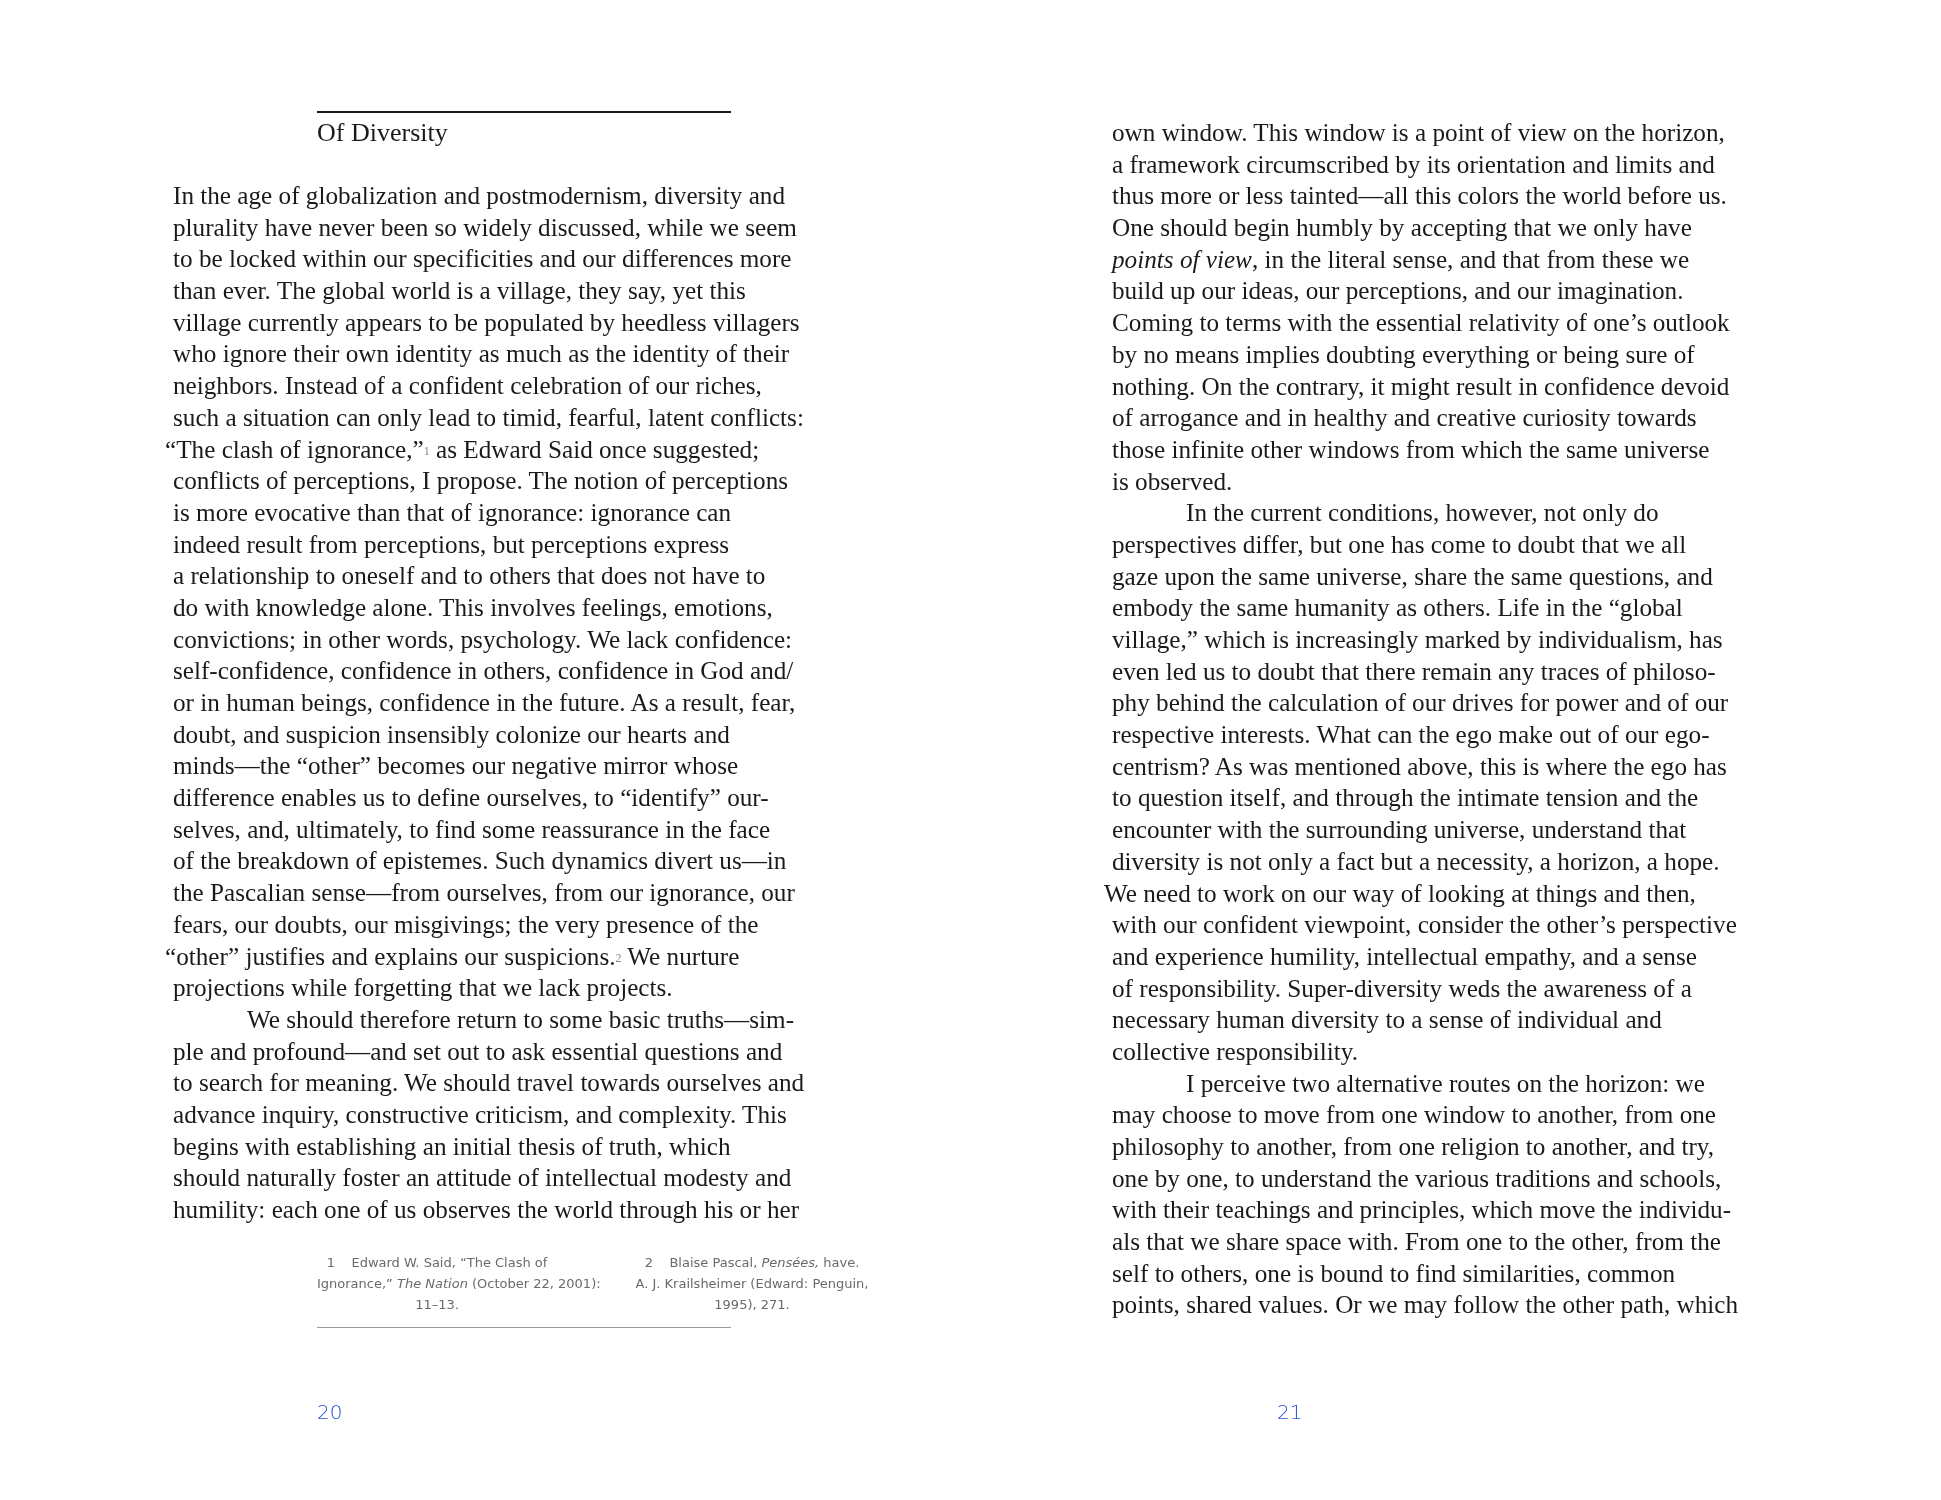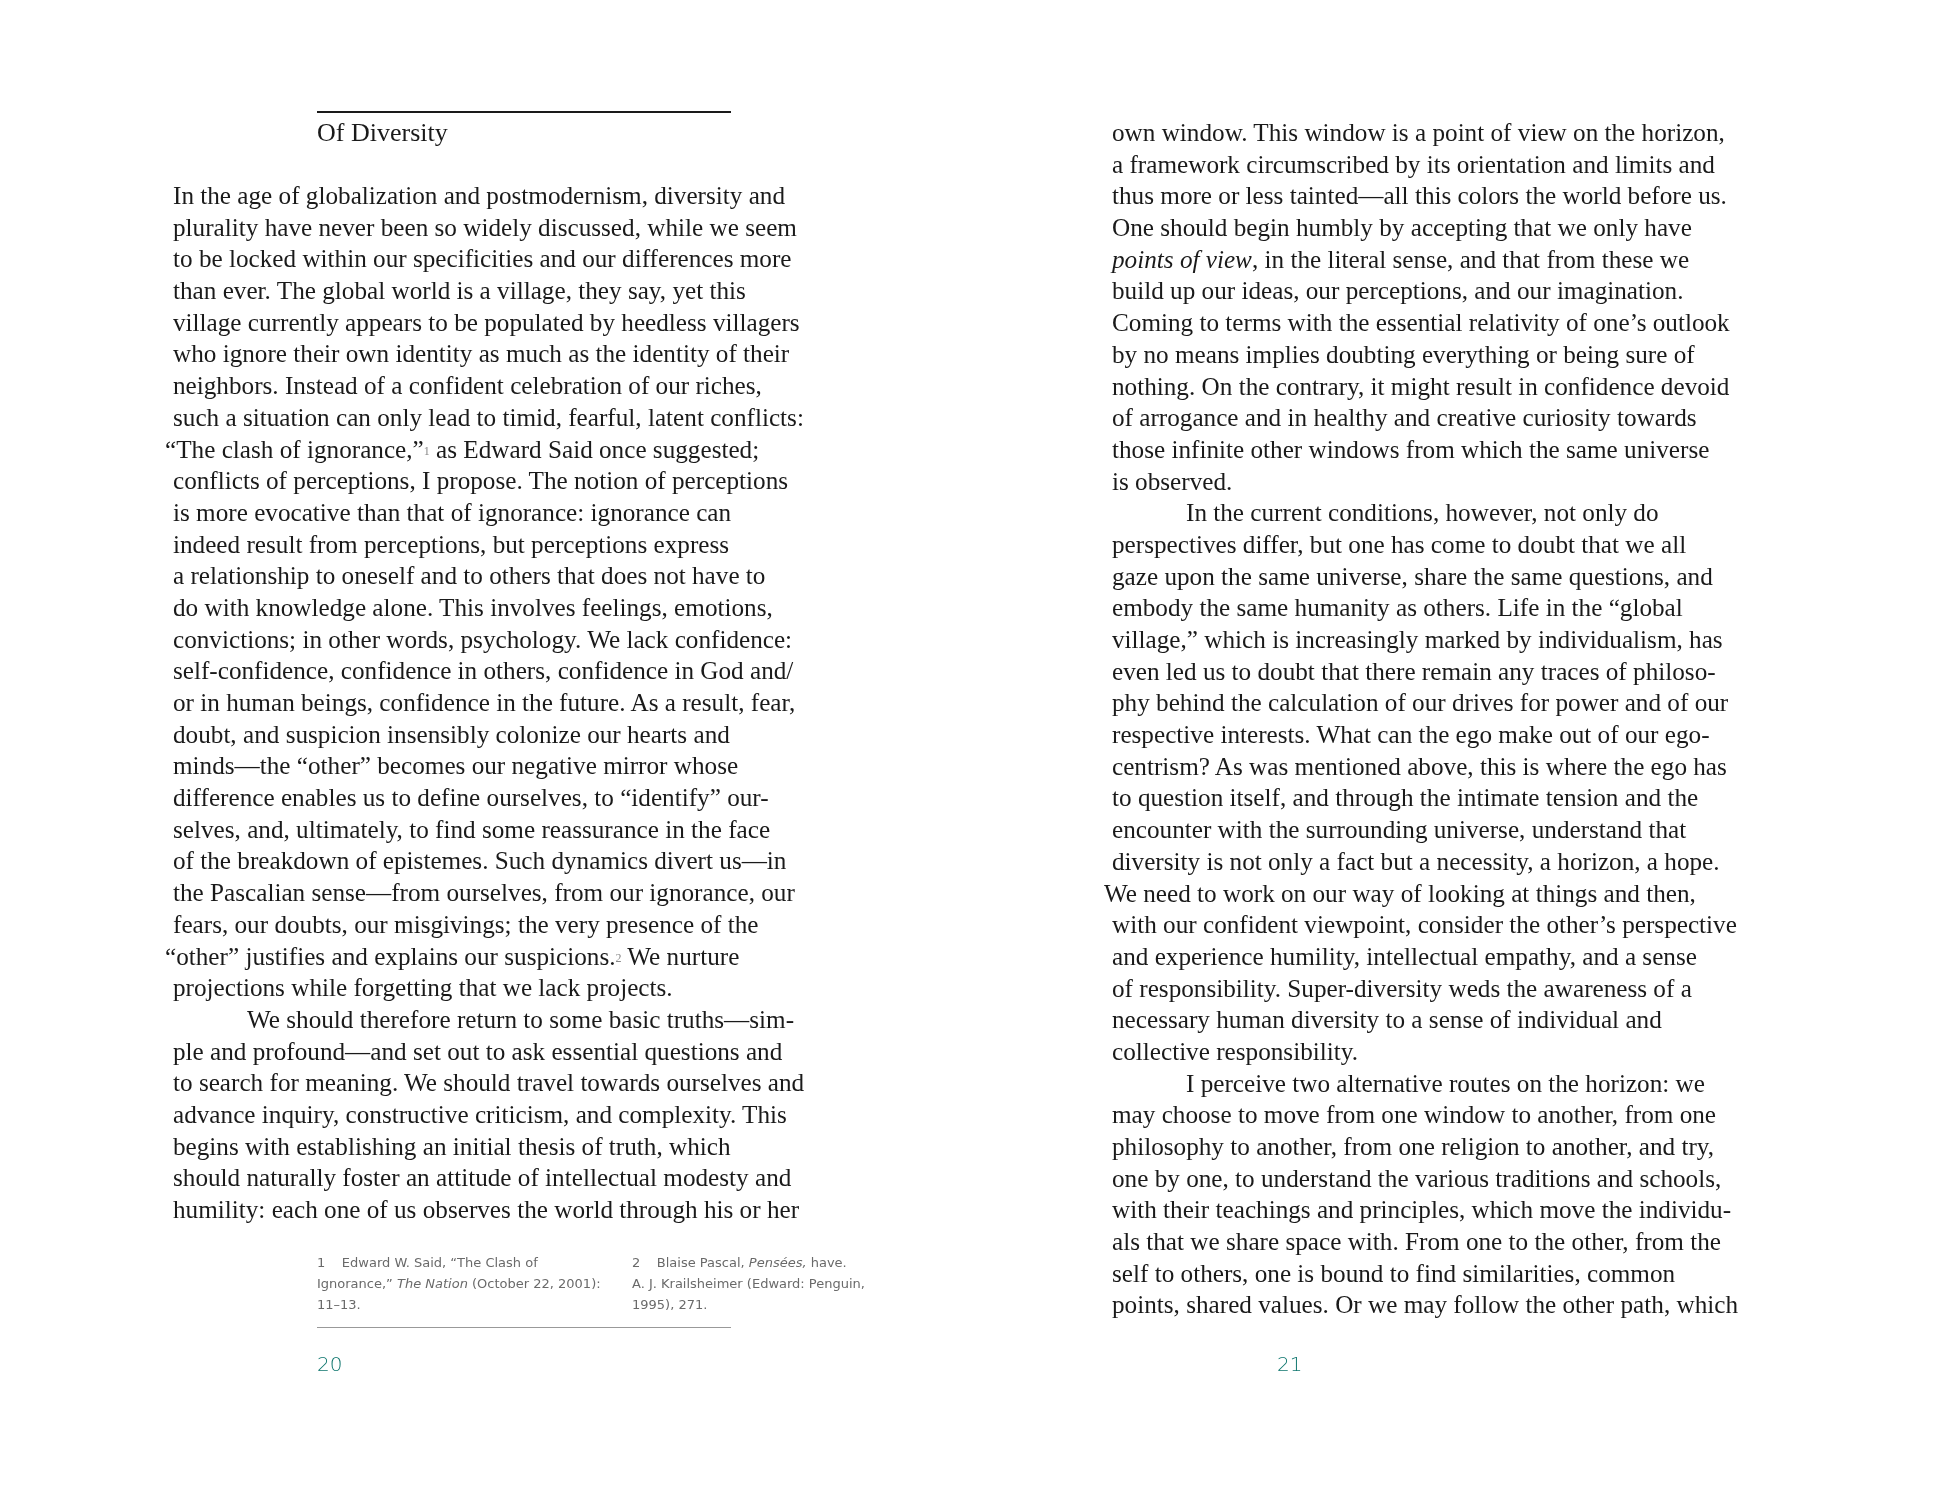--- a/index.html
+++ b/index.html
@@ -9,24 +9,24 @@
   .right { left:970px; width:971px; }
   .rule-top { position:absolute; left:281px; top:111px; width:414px; height:2px; background:#1a1a1a; }
   .title { position:absolute; left:281px; top:118px; font-family:"Liberation Serif", serif; font-size:26px; }
   .body { position:absolute; font-family:"Liberation Serif", serif; font-size:25.2px; line-height:31.7px; white-space:pre; }
   .left .body { left:137px; top:180px; }
   .line { display:block; height:31.7px; }
   .ind { padding-left:74px; }
   .out { margin-left:-8px; }
   sup.fn { font-size:12px; color:#888; vertical-align:top; position:relative; top:2px; }
   .fnotes { position:absolute; left:281px; top:1252px; width:414px; font-family:"DejaVu Sans", sans-serif; font-size:13px; line-height:21px; color:#6a6a6a; }
-  .fn-col { position:absolute; top:0; width:240px; white-space:pre; }
+  .fn-col { position:absolute; top:0; width:240px; white-space:pre;text-align:center; }
   .fn1 { left:0; } .fn2 { left:315px; }
   .rule-bot { position:absolute; left:281px; top:1327px; width:414px; height:1px; background:#999; }
-  .pnum { position:absolute; top:1352px; font-family:"DejaVu Sans", sans-serif; font-size:20px; color:#0f766e; font-weight:300; }
+  .pnum { position:absolute; top:1400px; font-family:"DejaVu Sans", sans-serif; font-size:20px; color:#1d4ed8; font-weight:300; }
   .pn-l { left:281px; } .pn-r { left:1257px;margin-left:20px; }
   i { font-style:italic; }
 </style>
 </head>
 <body>
 
 <div class="page left">
   <div class="rule-top"></div>
   <div class="title">Of Diversity</div>
   <div class="body" id="left-body"><span class="line"><span>In the age of globalization and postmodernism, diversity and</span></span><span class="line"><span>plurality have never been so widely discussed, while we seem</span></span><span class="line"><span>to be locked within our specificities and our differences more</span></span><span class="line"><span>than ever. The global world is a village, they say, yet this</span></span><span class="line"><span>village currently appears to be populated by heedless villagers</span></span><span class="line"><span>who ignore their own identity as much as the identity of their</span></span><span class="line"><span>neighbors. Instead of a confident celebration of our riches,</span></span><span class="line"><span>such a situation can only lead to timid, fearful, latent conflicts:</span></span><span class="line out"><span>“The clash of ignorance,”</span><sup class="fn">1</sup><span> as Edward Said once suggested;</span></span><span class="line"><span>conflicts of perceptions, I propose. The notion of perceptions</span></span><span class="line"><span>is more evocative than that of ignorance: ignorance can</span></span><span class="line"><span>indeed result from perceptions, but perceptions express</span></span><span class="line"><span>a relationship to oneself and to others that does not have to</span></span><span class="line"><span>do with knowledge alone. This involves feelings, emotions,</span></span><span class="line"><span>convictions; in other words, psychology. We lack confidence:</span></span><span class="line"><span>self-confidence, confidence in others, confidence in God and/</span></span><span class="line"><span>or in human beings, confidence in the future. As a result, fear,</span></span><span class="line"><span>doubt, and suspicion insensibly colonize our hearts and</span></span><span class="line"><span>minds—the “other” becomes our negative mirror whose</span></span><span class="line"><span>difference enables us to define ourselves, to “identify” our-</span></span><span class="line"><span>selves, and, ultimately, to find some reassurance in the face</span></span><span class="line"><span>of the breakdown of epistemes. Such dynamics divert us—in</span></span><span class="line"><span>the Pascalian sense—from ourselves, from our ignorance, our</span></span><span class="line"><span>fears, our doubts, our misgivings; the very presence of the</span></span><span class="line out"><span>“other” justifies and explains our suspicions.</span><sup class="fn">2</sup><span> We nurture</span></span><span class="line"><span>projections while forgetting that we lack projects.</span></span><span class="line ind"><span>We should therefore return to some basic truths—sim-</span></span><span class="line"><span>ple and profound—and set out to ask essential questions and</span></span><span class="line"><span>to search for meaning. We should travel towards ourselves and</span></span><span class="line"><span>advance inquiry, constructive criticism, and complexity. This</span></span><span class="line"><span>begins with establishing an initial thesis of truth, which</span></span><span class="line"><span>should naturally foster an attitude of intellectual modesty and</span></span><span class="line"><span>humility: each one of us observes the world through his or her</span></span></div>

